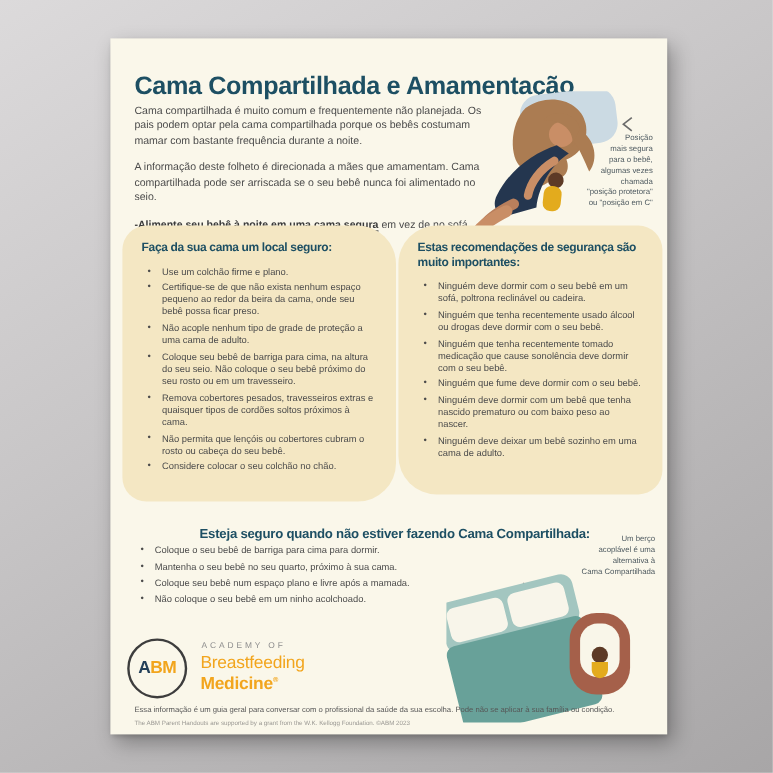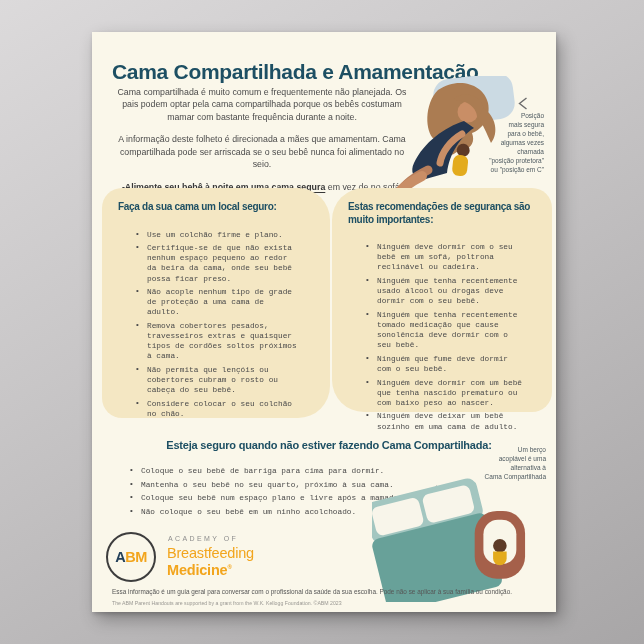--- a/index.html
+++ b/index.html
@@ -14,40 +14,40 @@
     background:#faf7ea;
     box-shadow:5px 7px 16px rgba(0,0,0,0.30), 1px 2px 4px rgba(0,0,0,0.18);
   }
   .title{
     position:absolute;top:14px;left:20px;right:10px;
     font-size:21px;font-weight:bold;color:#1d4f63;letter-spacing:-0.3px;
     white-space:nowrap;
   }
   .intro{position:absolute;top:54px;left:20px;width:300px;color:#4b4b4b;
     font-size:8.8px;line-height:1.42;}
-  .intro p{margin:0 0 10px 0;text-align:center;}
+  .intro p{margin:0 0 10px 0;}
   .bold-underline{font-weight:bold;color:#383838;text-decoration:underline;text-underline-offset:1.5px;}
   .mom-illo{position:absolute;left:258px;top:44px;width:170px;height:140px;}
   .caption{color:#4e5a60;font-size:6.5px;line-height:1.38;text-align:right;white-space:pre-line;}
   .caption-mom{position:absolute;left:352px;top:80px;width:100px;}
   .chev{position:absolute;}
   .chev-left{left:424px;top:64px;}
   .chev-down{left:342px;top:452px;}
   .boxes{position:absolute;left:10px;top:156px;}
   .safebox{
     position:absolute;background:#f4e7c3;border-radius:20px 32px 32px 20px;
     padding:13px 13px 10px 16px;box-sizing:border-box;
   }
   .box-left{left:0;top:0;width:228px;height:230px;}
   .box-right{left:230px;top:0;width:220px;height:224px;border-radius:32px 20px 20px 32px;}
   .safebox h2{
     margin:0 0 8px 0;font-size:10px;line-height:1.25;letter-spacing:-0.3px;
     color:#1d4f63;font-weight:bold;
   }
-  ul.blist{list-style:none;margin:16px;padding:0;font-family:Liberation Mono, monospace;}
+  ul.blist{list-style:none;margin:4px;padding:0;}
   ul.blist li{
     position:relative;padding-left:13px;margin:0 0 3.5px 0;
     font-size:7.8px;line-height:1.3;color:#4b4b4b;
   }
   ul.blist li::before{content:"•";position:absolute;left:1px;top:-1px;color:#4b4b4b;font-size:8px;}
   .bottom-head{
     position:absolute;left:20px;top:398px;width:434px;
     font-size:11px;font-weight:bold;color:#1d4f63;letter-spacing:-0.2px;white-space:nowrap;text-align:center;
   }
   .bottom-list{position:absolute;left:20px;top:418px;width:314px;}
@@ -112,20 +112,21 @@
 "posição protetora"
 ou "posição em C"</div>
 
   <div class="boxes">
     <section class="safebox box-left">
       <h2>Faça da sua cama um local seguro:</h2>
       <ul class="blist">
         <li>Use um colchão firme e plano.</li>
         <li>Certifique-se de que não exista nenhum espaço pequeno ao redor da beira da cama, onde seu bebê possa ficar preso.</li>
         <li>Não acople nenhum tipo de grade de proteção a uma cama de adulto.</li>
+        <li>Coloque seu bebê de barriga para cima, na altura do seu seio. Não coloque o seu bebê próximo do seu rosto ou em um travesseiro.</li>
         <li>Remova cobertores pesados, travesseiros extras e quaisquer tipos de cordões soltos próximos à cama.</li>
         <li>Não permita que lençóis ou cobertores cubram o rosto ou cabeça do seu bebê.</li>
         <li>Considere colocar o seu colchão no chão.</li>
       </ul>
     </section>
     <section class="safebox box-right">
       <h2>Estas recomendações de segurança são muito importantes:</h2>
       <ul class="blist">
         <li>Ninguém deve dormir com o seu bebê em um sofá, poltrona reclinável ou cadeira.</li>
         <li>Ninguém que tenha recentemente usado álcool ou drogas deve dormir com o seu bebê.</li>

